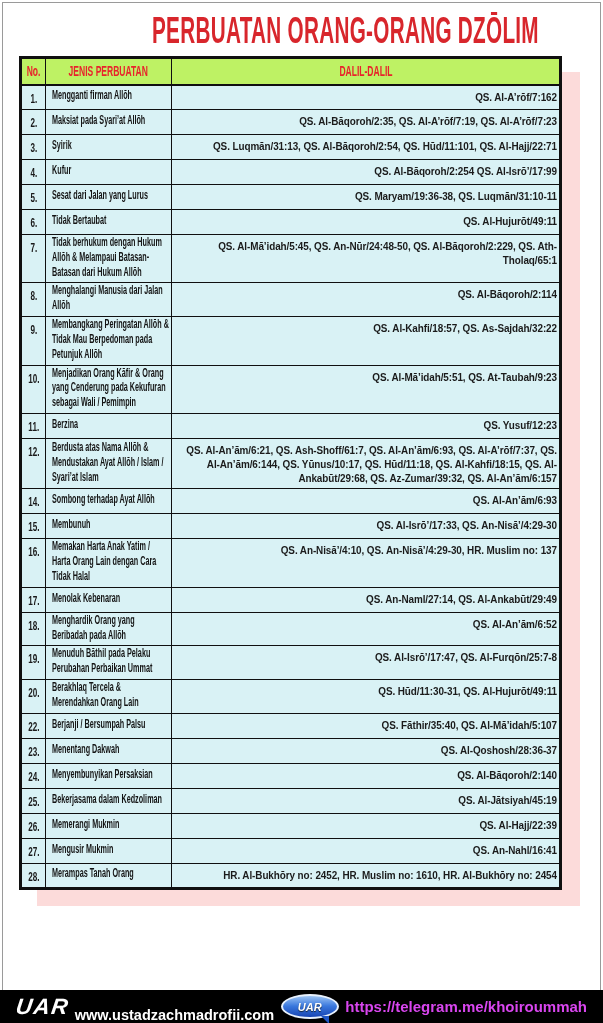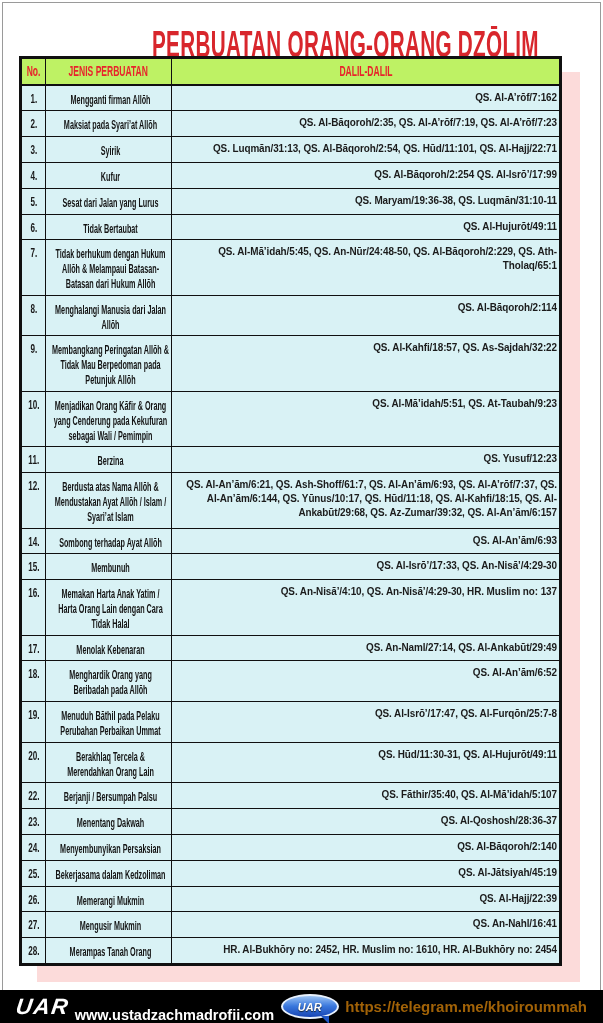--- a/index.html
+++ b/index.html
@@ -3,21 +3,21 @@
 <meta charset="utf-8">
 <style>
   * { box-sizing: border-box; }
   html,body { margin:0; padding:0; }
   body {
     width:603px; height:1023px; position:relative; overflow:hidden;
     background:#ffffff; font-family:"Liberation Sans", sans-serif;
   }
   .frame { position:absolute; inset:2px; border:1px solid #9a9a9a; pointer-events:none; z-index:1; }
 
-  .title-band { position:absolute; top:24px; left:0; width:100%; text-align:center; z-index:2; }
+  .title-band { position:absolute; top:10px; left:0; width:100%; text-align:center; z-index:2; }
   .title {
     display:inline-block; color:#d8262c; font-weight:bold; font-size:37px;
     transform:scaleX(0.56); transform-origin:50% 50%; white-space:nowrap; letter-spacing:0.5px;
   }
 
   .table-wrap {
     position:absolute; left:19px; top:56px; width:543px; z-index:2;
     box-shadow:18px 16px 0 0 #fcdbda; background:#fff;
   }
   table { border-collapse:collapse; width:100%; border:3px solid #101010; table-layout:fixed; }
@@ -31,21 +31,21 @@
 
   .hdr {
     display:block; width:170%; margin-left:-35%; transform:scaleX(0.588); transform-origin:50% 50%;
     color:#e8232b; font-weight:bold; font-size:14.5px; text-align:center; white-space:nowrap;
   }
   .c-no { text-align:center; vertical-align:top; padding-top:5px; }
   .num {
     display:block; width:160%; margin-left:-30%; transform:scaleX(0.625); transform-origin:50% 50%;
     font-weight:bold; font-size:13px; color:#1a1a1a; text-align:center;
   }
-  .c-jenis { vertical-align:middle; padding:7px 2px 3px 6px;text-align:center; }
+  .c-jenis { vertical-align:middle; padding:0 2px 3px 6px; }
   .jenis {
     display:block; width:180%; transform:scaleX(0.5555); transform-origin:0 50%;
     font-weight:bold; font-size:13px; line-height:1.14; color:#141414;
   }
   .c-dalil { vertical-align:top; padding:5px 2px 3px 9px;text-align:right; }
   .dalil {
     display:block; width:116%; transform:scaleX(0.862); transform-origin:0 50%;
     font-weight:bold; font-size:11.5px; line-height:1.2; color:#1b1b1b; letter-spacing:-0.1px;
   }
 
@@ -62,21 +62,21 @@
     position:relative; width:58px; height:25px;
     background:linear-gradient(180deg,#9cc4f4 0%, #3a78dd 48%, #1644b4 100%);
     border:2px solid #e8f1fc; border-radius:50%;
     display:flex; align-items:center; justify-content:center;
   }
   .badge-label { color:#fff; font-weight:bold; font-style:italic; font-size:11px; text-shadow:0 1px 1px #123; }
   .badge-tail {
     position:absolute; right:8px; bottom:-7px; width:0; height:0;
     border-left:8px solid transparent; border-top:8px solid #1f55c4;
   }
-  .telegram { color:#a16207; font-weight:bold; font-size:15px;text-align:right; }
+  .telegram { color:#d946ef; font-weight:bold; font-size:15px;text-align:right; }
 </style>
 </head>
 <body>
 
 <div class="frame"></div>
 
 <div class="title-band">
   <span class="title">PERBUATAN ORANG-ORANG DZŌLIM</span>
 </div>
 

